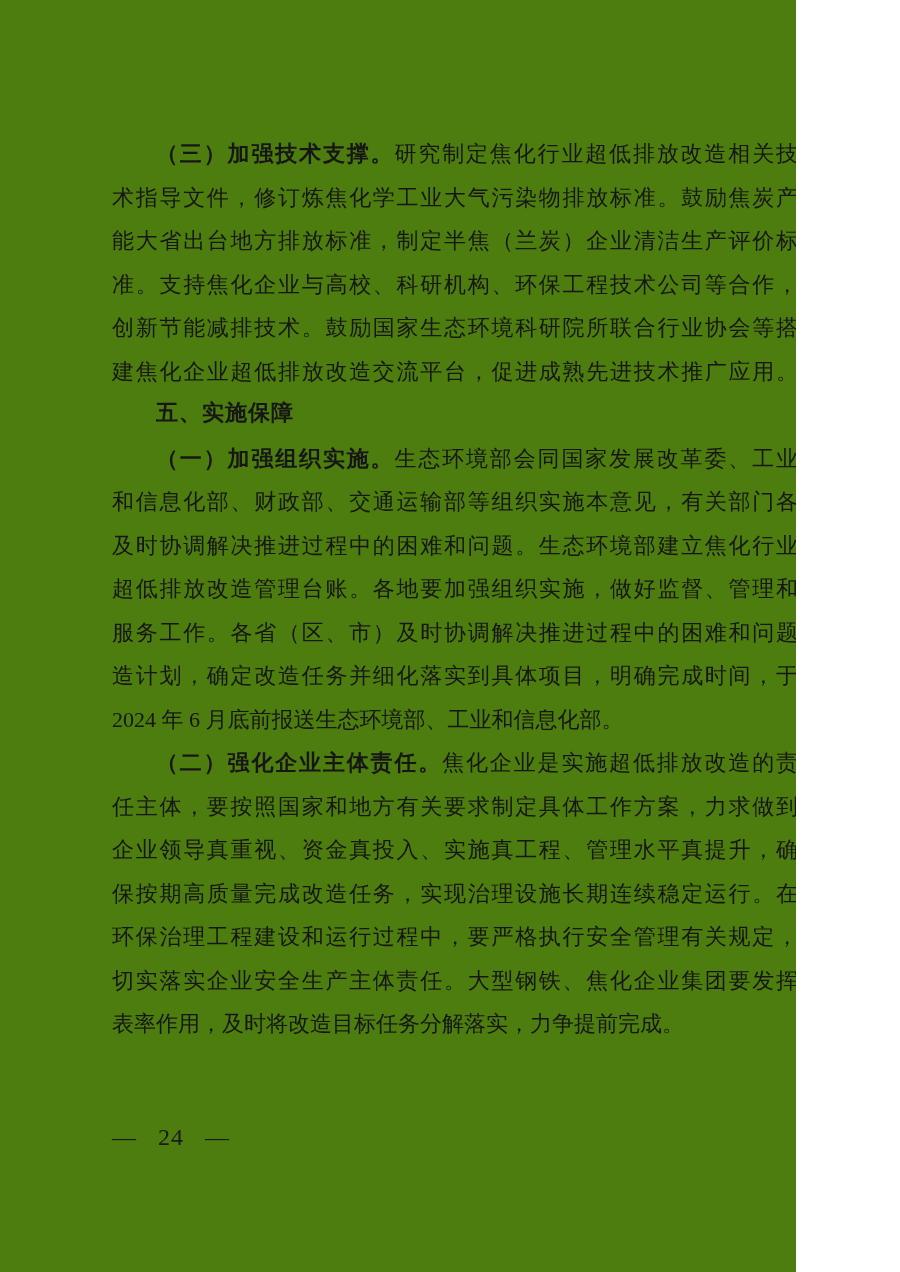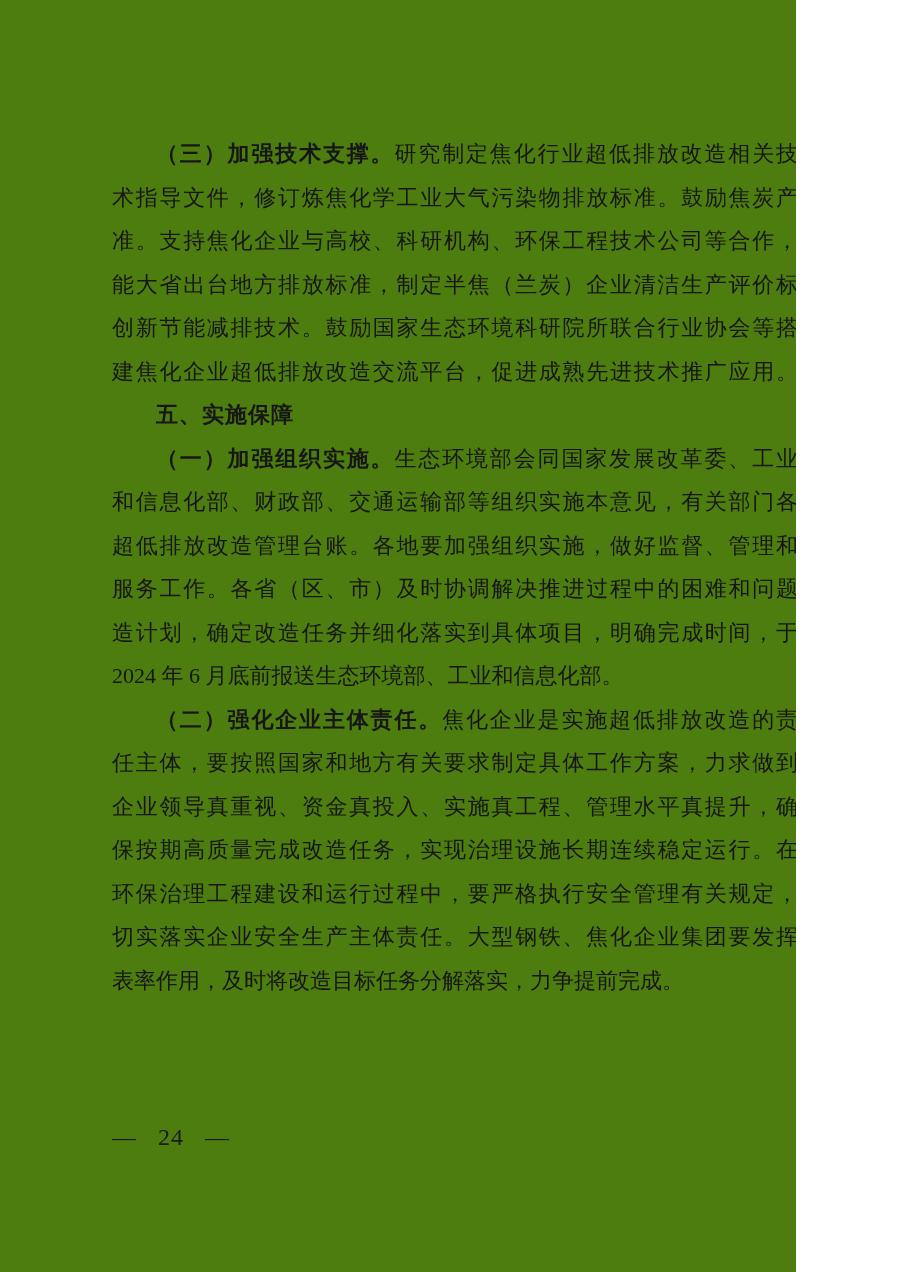--- a/index.html
+++ b/index.html
@@ -30,21 +30,21 @@
     text-align: justify;
     text-align-last: left;
   }
   .line.fill { text-align-last: justify; }
   .line.indent { text-indent: 2em; }
   .line.tight { letter-spacing: -0.6px; }
   .lead { font-weight: bold; }
   .heading {
     font-weight: bold;
     text-indent: 2em;
-    font-family: Liberation Sans, sans-serif;
+    font-family: Liberation Mono, monospace;
     letter-spacing: 1px;
   }
   .page-number {
     position: absolute;
     left: 112px;
     top: 1124px;
     font-size: 24px;
     line-height: 26px;
     word-spacing: 14px;
     letter-spacing: 1px;
@@ -53,29 +53,30 @@
   }
 </style>
 </head>
 <body>
 
 <div class="page">
   <main class="doc" id="doc-body">
       <div class="paragraph">
         <div class="line indent fill"><span class="lead">（三）加强技术支撑。</span>研究制定焦化行业超低排放改造相关技</div>
         <div class="line fill">术指导文件，修订炼焦化学工业大气污染物排放标准。鼓励焦炭产</div>
+        <div class="line fill">能大省出台地方排放标准，制定半焦（兰炭）企业清洁生产评价标</div>
         <div class="line fill">准。支持焦化企业与高校、科研机构、环保工程技术公司等合作，</div>
-        <div class="line fill">能大省出台地方排放标准，制定半焦（兰炭）企业清洁生产评价标</div>
         <div class="line fill">创新节能减排技术。鼓励国家生态环境科研院所联合行业协会等搭</div>
         <div class="line fill">建焦化企业超低排放改造交流平台，促进成熟先进技术推广应用。</div>
       </div>
       <div class="line heading">五、实施保障</div>
       <div class="paragraph">
         <div class="line indent fill"><span class="lead">（一）加强组织实施。</span>生态环境部会同国家发展改革委、工业</div>
         <div class="line fill">和信息化部、财政部、交通运输部等组织实施本意见，有关部门各</div>
+        <div class="line fill">及时协调解决推进过程中的困难和问题。生态环境部建立焦化行业</div>
         <div class="line fill">超低排放改造管理台账。各地要加强组织实施，做好监督、管理和</div>
         <div class="line fill">服务工作。各省（区、市）及时协调解决推进过程中的困难和问题</div>
         <div class="line fill">造计划，确定改造任务并细化落实到具体项目，明确完成时间，于</div>
         <div class="line">2024 年 6 月底前报送生态环境部、工业和信息化部。</div>
       </div>
       <div class="paragraph">
         <div class="line indent fill"><span class="lead">（二）强化企业主体责任。</span>焦化企业是实施超低排放改造的责</div>
         <div class="line fill">任主体，要按照国家和地方有关要求制定具体工作方案，力求做到</div>
         <div class="line fill">企业领导真重视、资金真投入、实施真工程、管理水平真提升，确</div>
         <div class="line fill">保按期高质量完成改造任务，实现治理设施长期连续稳定运行。在</div>

